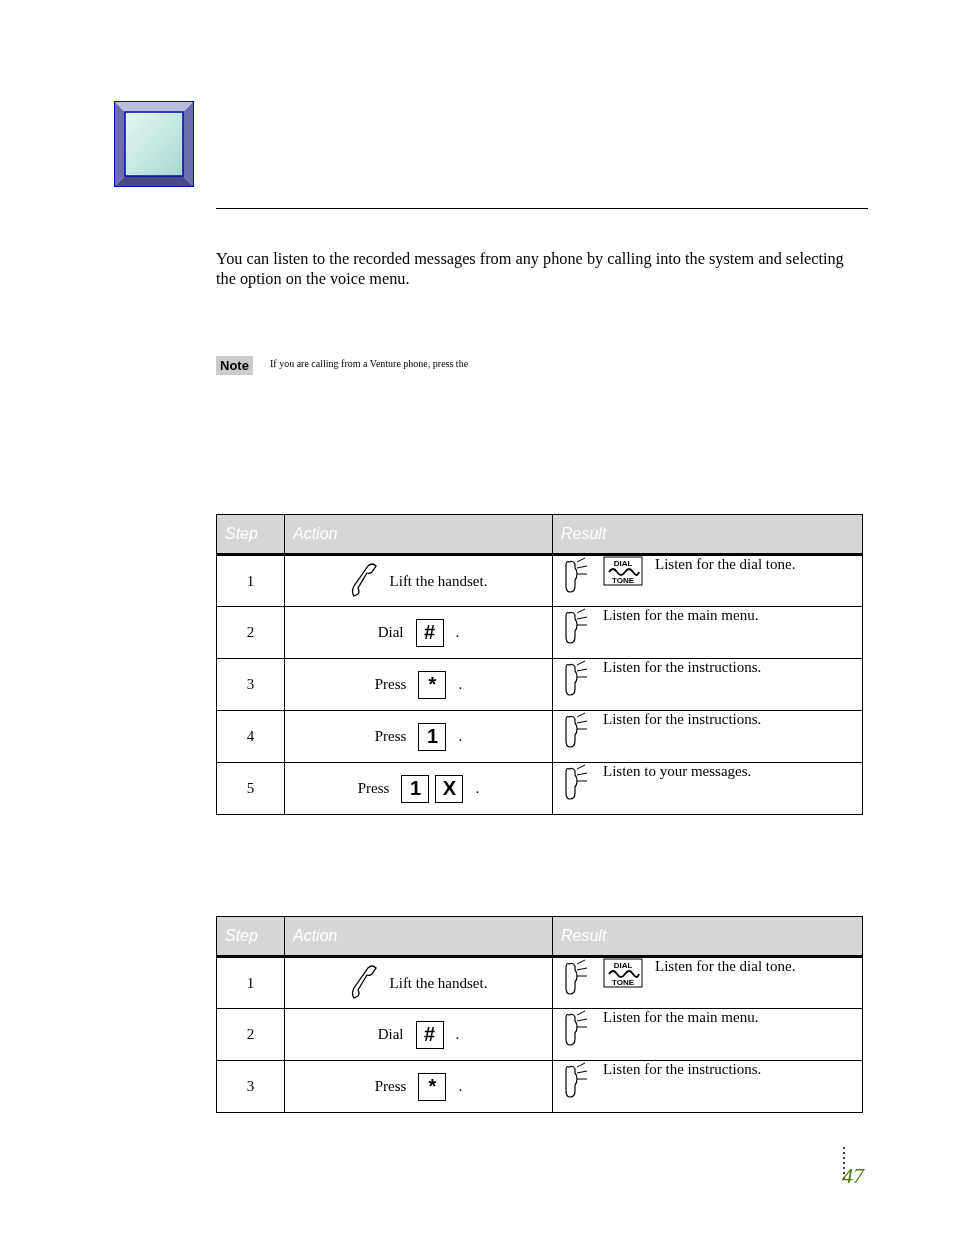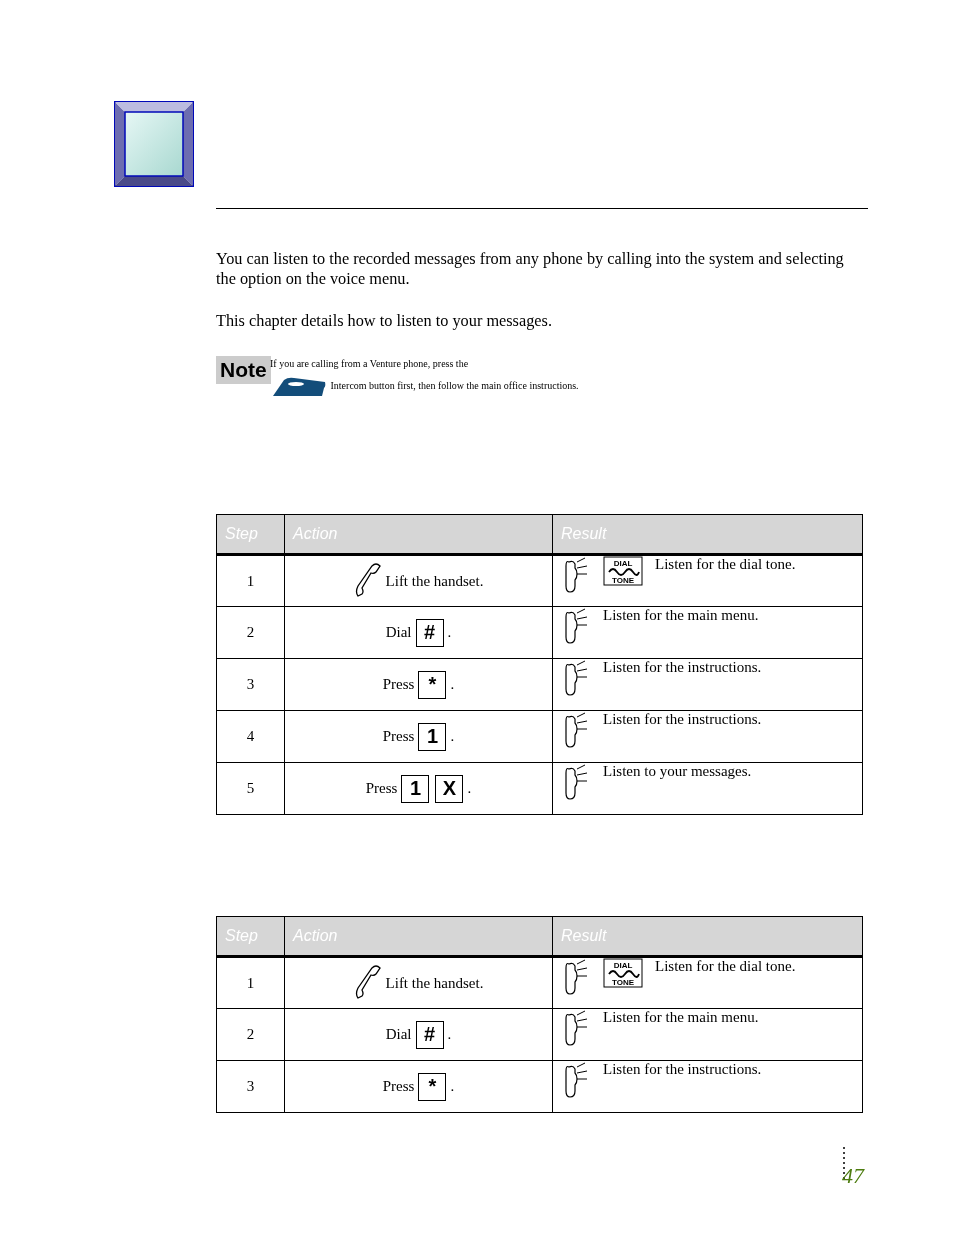--- a/index.html
+++ b/index.html
@@ -60,21 +60,21 @@
   .note-row {
     position: absolute;
     left: 216px; top: 356px;
     width: 650px;
   }
   .note-badge {
     position: absolute;
     left: 0; top: 0;
     background: #ccc;
     font-family: Arial, sans-serif;
-    font-size: 21px;
+    font-size: 13px;
     padding: 2px 4px;
     font-weight: bold;
   }
   .note-text {
     position: absolute;
     left: 54px; top: 2px;
     width: 592px;
     font-family: "Times New Roman", Times, serif;
     font-size: 10px;
     line-height: 1.25;
@@ -137,21 +137,21 @@
     text-align: center;
     font-family: "Times New Roman", Times, serif;
     font-size: 15px;
   }
   .actioncell { position: relative; }
   .resultcell { position: relative; }
   .center-content {
     display: flex;
     align-items: center;
     justify-content: center;
-    gap: 4px;
+    gap: 12px;
     height: 100%;
   }
   .left-content {
     display: flex;
     justify-content: flex-start;
     padding-left: 10px;
     gap: 12px;
     height: 100%;
   }
   .handset-icon { width: 28px; height: 38px; }
@@ -213,36 +213,25 @@
       <polygon points="2,86 80,86 70,76 12,76" fill="#4a4a88"></polygon>
       <rect x="12" y="12" width="58" height="64" fill="url(#lg)" stroke="#0008b8" stroke-width="1.5"></rect>
     </svg>
   </div>
 
   <div class="chapter-num">11</div>
   <div class="chapter-title">Listening to Recorded Messages</div>
   <div class="header-rule"></div>
 
   <div class="body-text intro1">You can listen to the recorded messages from any phone by calling into the system and selecting the option on the voice menu.</div>
-  <div class="body-text intro2">This chapter details how to listen to your messages.</div>
 
   <div class="note-row">
     <div class="note-badge">Note</div>
     <div class="note-text">
       <span>If you are calling from a Venture phone, press the</span>
-      <div class="line2">
-        <span class="inline-handset-icon">
-          <svg viewBox="0 0 54 20">
-            <path d="M 1 19 L 12 3 Q 16 0 22 1 L 53 5 Q 54 9 52 11 L 50 19 Z" fill="#134d7a"></path>
-            <ellipse cx="24" cy="7" rx="8" ry="2" fill="#fff"></ellipse>
-          </svg>
-        </span>
-        <span>Intercom</span>
-        <span>button first, then follow the main office instructions.</span>
-      </div>
     </div>
   </div>
 
   <div class="section-heading sh1">Listening to Personal Messages from the Main Office</div>
 
   <table class="proc proc1">
     <colgroup>
         <col class="c1">
         <col class="c2">
         <col class="c3">

